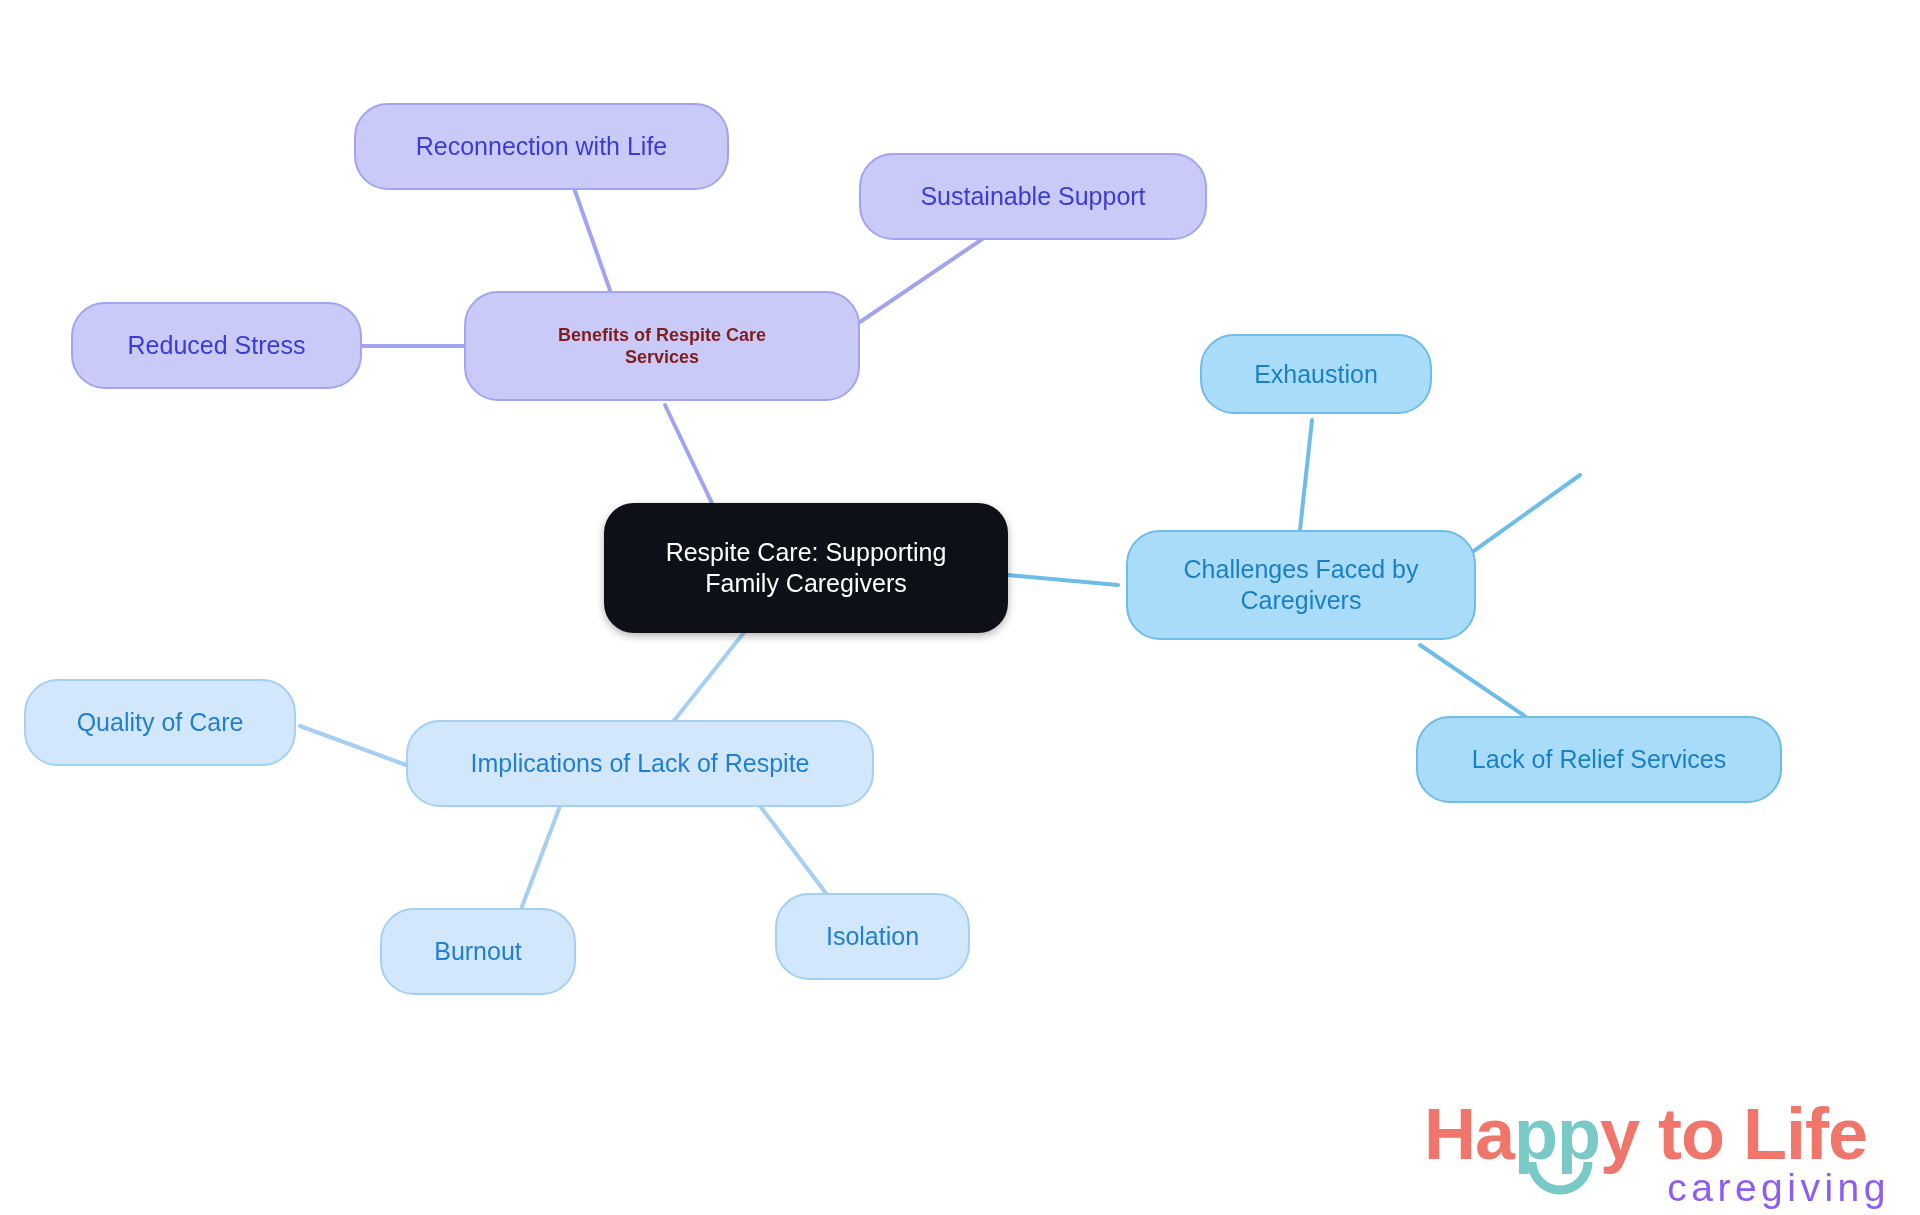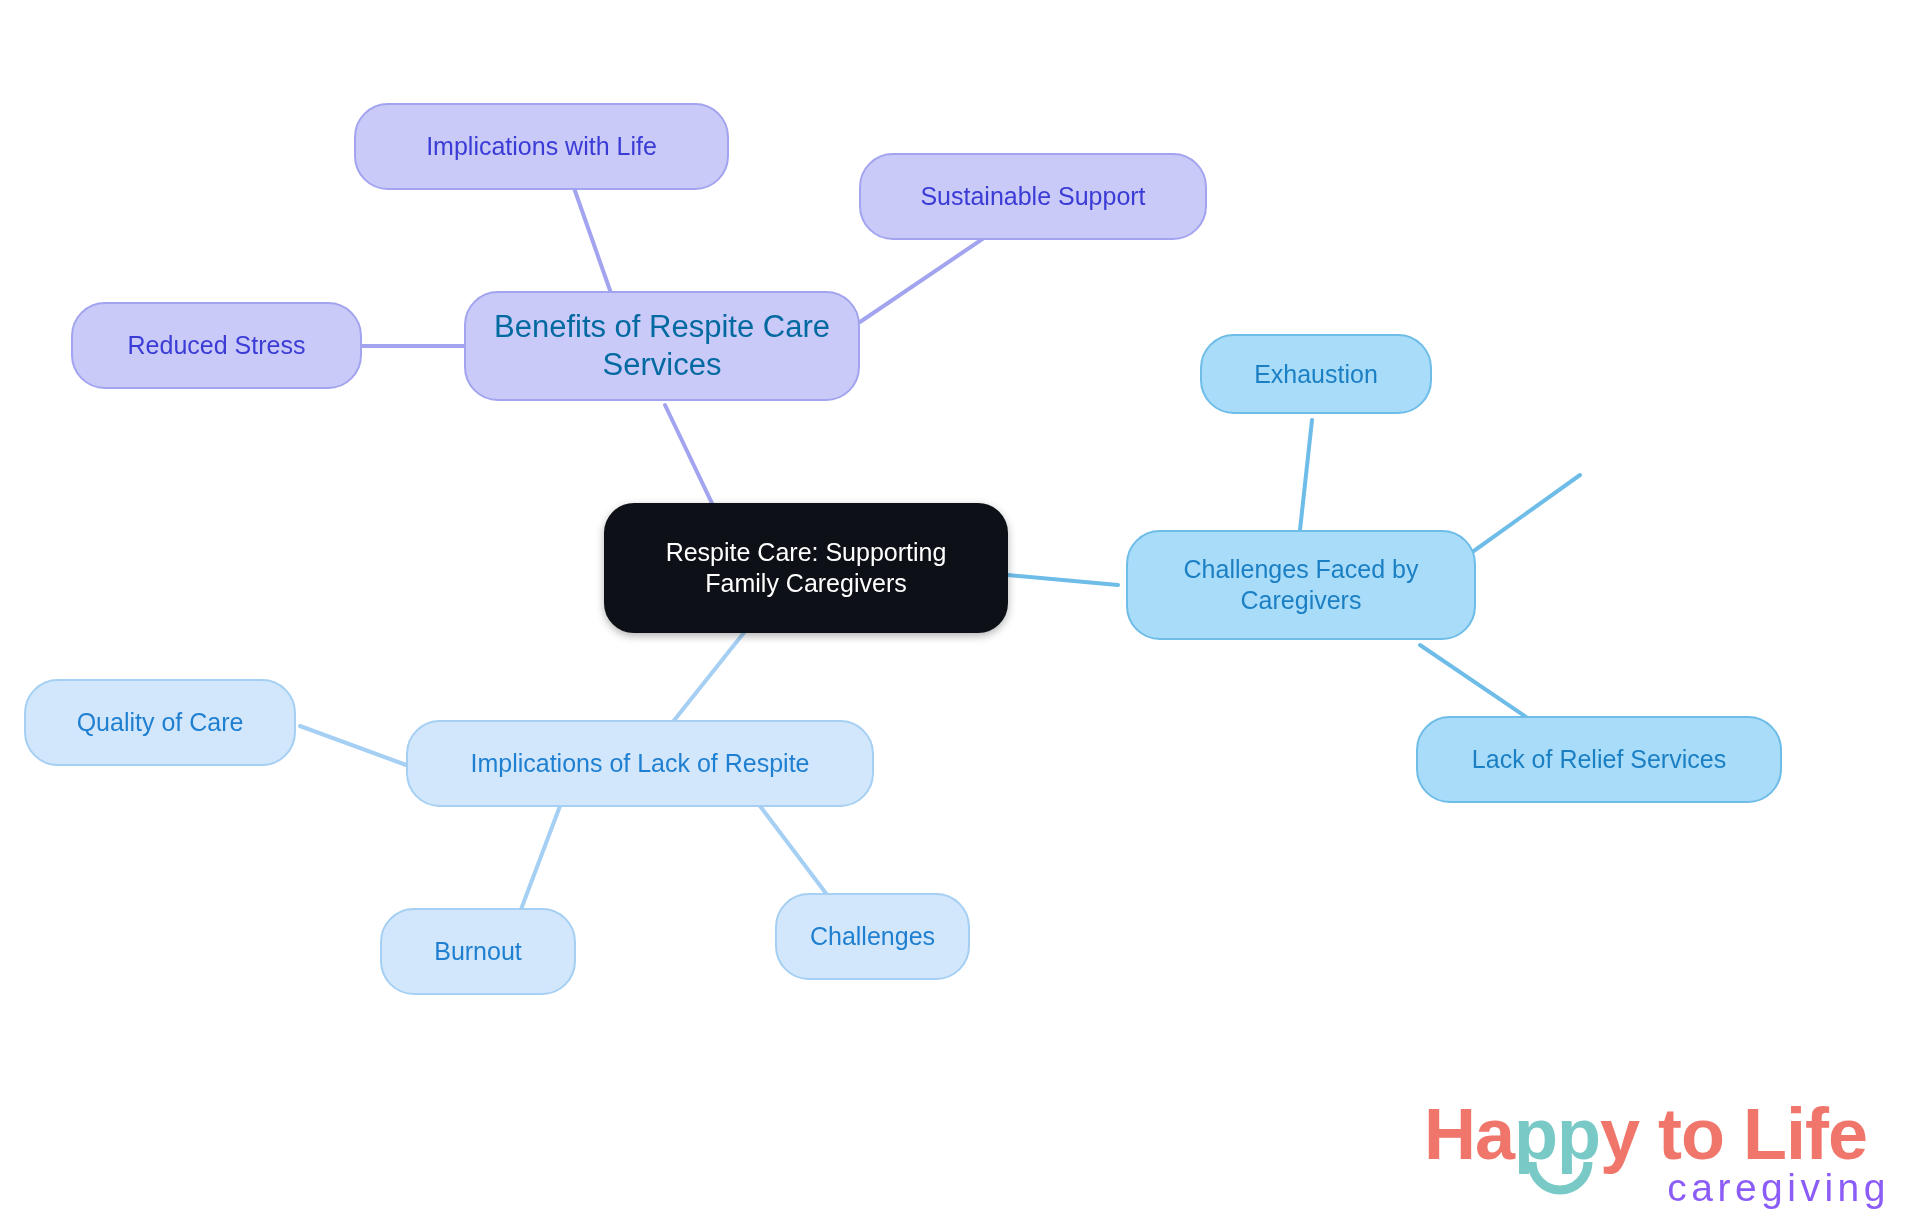--- a/index.html
+++ b/index.html
@@ -52,22 +52,23 @@
     border-color: #0d1117;
     color: #ffffff;
     font-size: 25px;
     border-radius: 30px;
     box-shadow: 0 3px 8px rgba(0,0,0,0.30);
   }
 
   .node-branch-purple {
     background: #c9caf8;
     border-color: #a3a4ef;
-    color: #0369a1;
-    font-size: 31px;
+    color: #7f1d1d;
+    font-size: 18px;
+    font-weight: bold;
   }
   .node-leaf-purple {
     background: #c9caf8;
     border-color: #a3a4ef;
     color: #3b3bd6;
     font-size: 25px;
   }
 
   .node-branch-blue {
     background: #a9dcf8;
@@ -164,41 +165,41 @@
       <path d="M 760 806 L 828 896"></path>
     </g>
   </svg>
 
   <div class="node node-root" style="left:604px; top:503px; width:404px; height:130px;">Respite Care: Supporting
 Family Caregivers</div>
 
   <div class="node node-branch-purple" style="left:464px; top:291px; width:396px; height:110px;">Benefits of Respite Care
 Services</div>
 
-  <div class="node node-leaf-purple" style="left:354px; top:103px; width:375px; height:87px;">Implications with Life</div>
+  <div class="node node-leaf-purple" style="left:354px; top:103px; width:375px; height:87px;">Reconnection with Life</div>
 
   <div class="node node-leaf-purple" style="left:859px; top:153px; width:348px; height:87px;">Sustainable Support</div>
 
   <div class="node node-leaf-purple" style="left:71px; top:302px; width:291px; height:87px;">Reduced Stress</div>
 
   <div class="node node-branch-blue" style="left:1118px; top:530px; width:350px; height:110px;">Challenges Faced by
 Caregivers</div>
 
   <div class="node node-leaf-blue" style="left:1200px; top:334px; width:232px; height:80px;">Exhaustion</div>
 
 
   <div class="node node-leaf-blue" style="left:1416px; top:716px; width:366px; height:87px;">Lack of Relief Services</div>
 
   <div class="node node-branch-paleblue" style="left:406px; top:720px; width:468px; height:87px;">Implications of Lack of Respite</div>
 
   <div class="node node-leaf-paleblue" style="left:24px; top:679px; width:272px; height:87px;">Quality of Care</div>
 
   <div class="node node-leaf-paleblue" style="left:380px; top:908px; width:196px; height:87px;">Burnout</div>
 
-  <div class="node node-leaf-paleblue" style="left:775px; top:893px; width:195px; height:87px;">Challenges</div>
+  <div class="node node-leaf-paleblue" style="left:775px; top:893px; width:195px; height:87px;">Isolation</div>
 
   <div id="brand-logo">
     <div class="logo-wordmark"><span>H</span><span>a</span><span class="logo-teal">pp</span><span>y</span><span> to Life</span></div>
 
     <svg class="logo-smile" viewBox="0 0 66 40" xmlns="http://www.w3.org/2000/svg">
       <path d="M 5 2 A 28 28 0 0 0 61 2" fill="none" stroke="#79c9c6" stroke-width="9" stroke-linecap="butt"></path>
     </svg>
 
     <div class="logo-sub">caregiving</div>
   </div>

